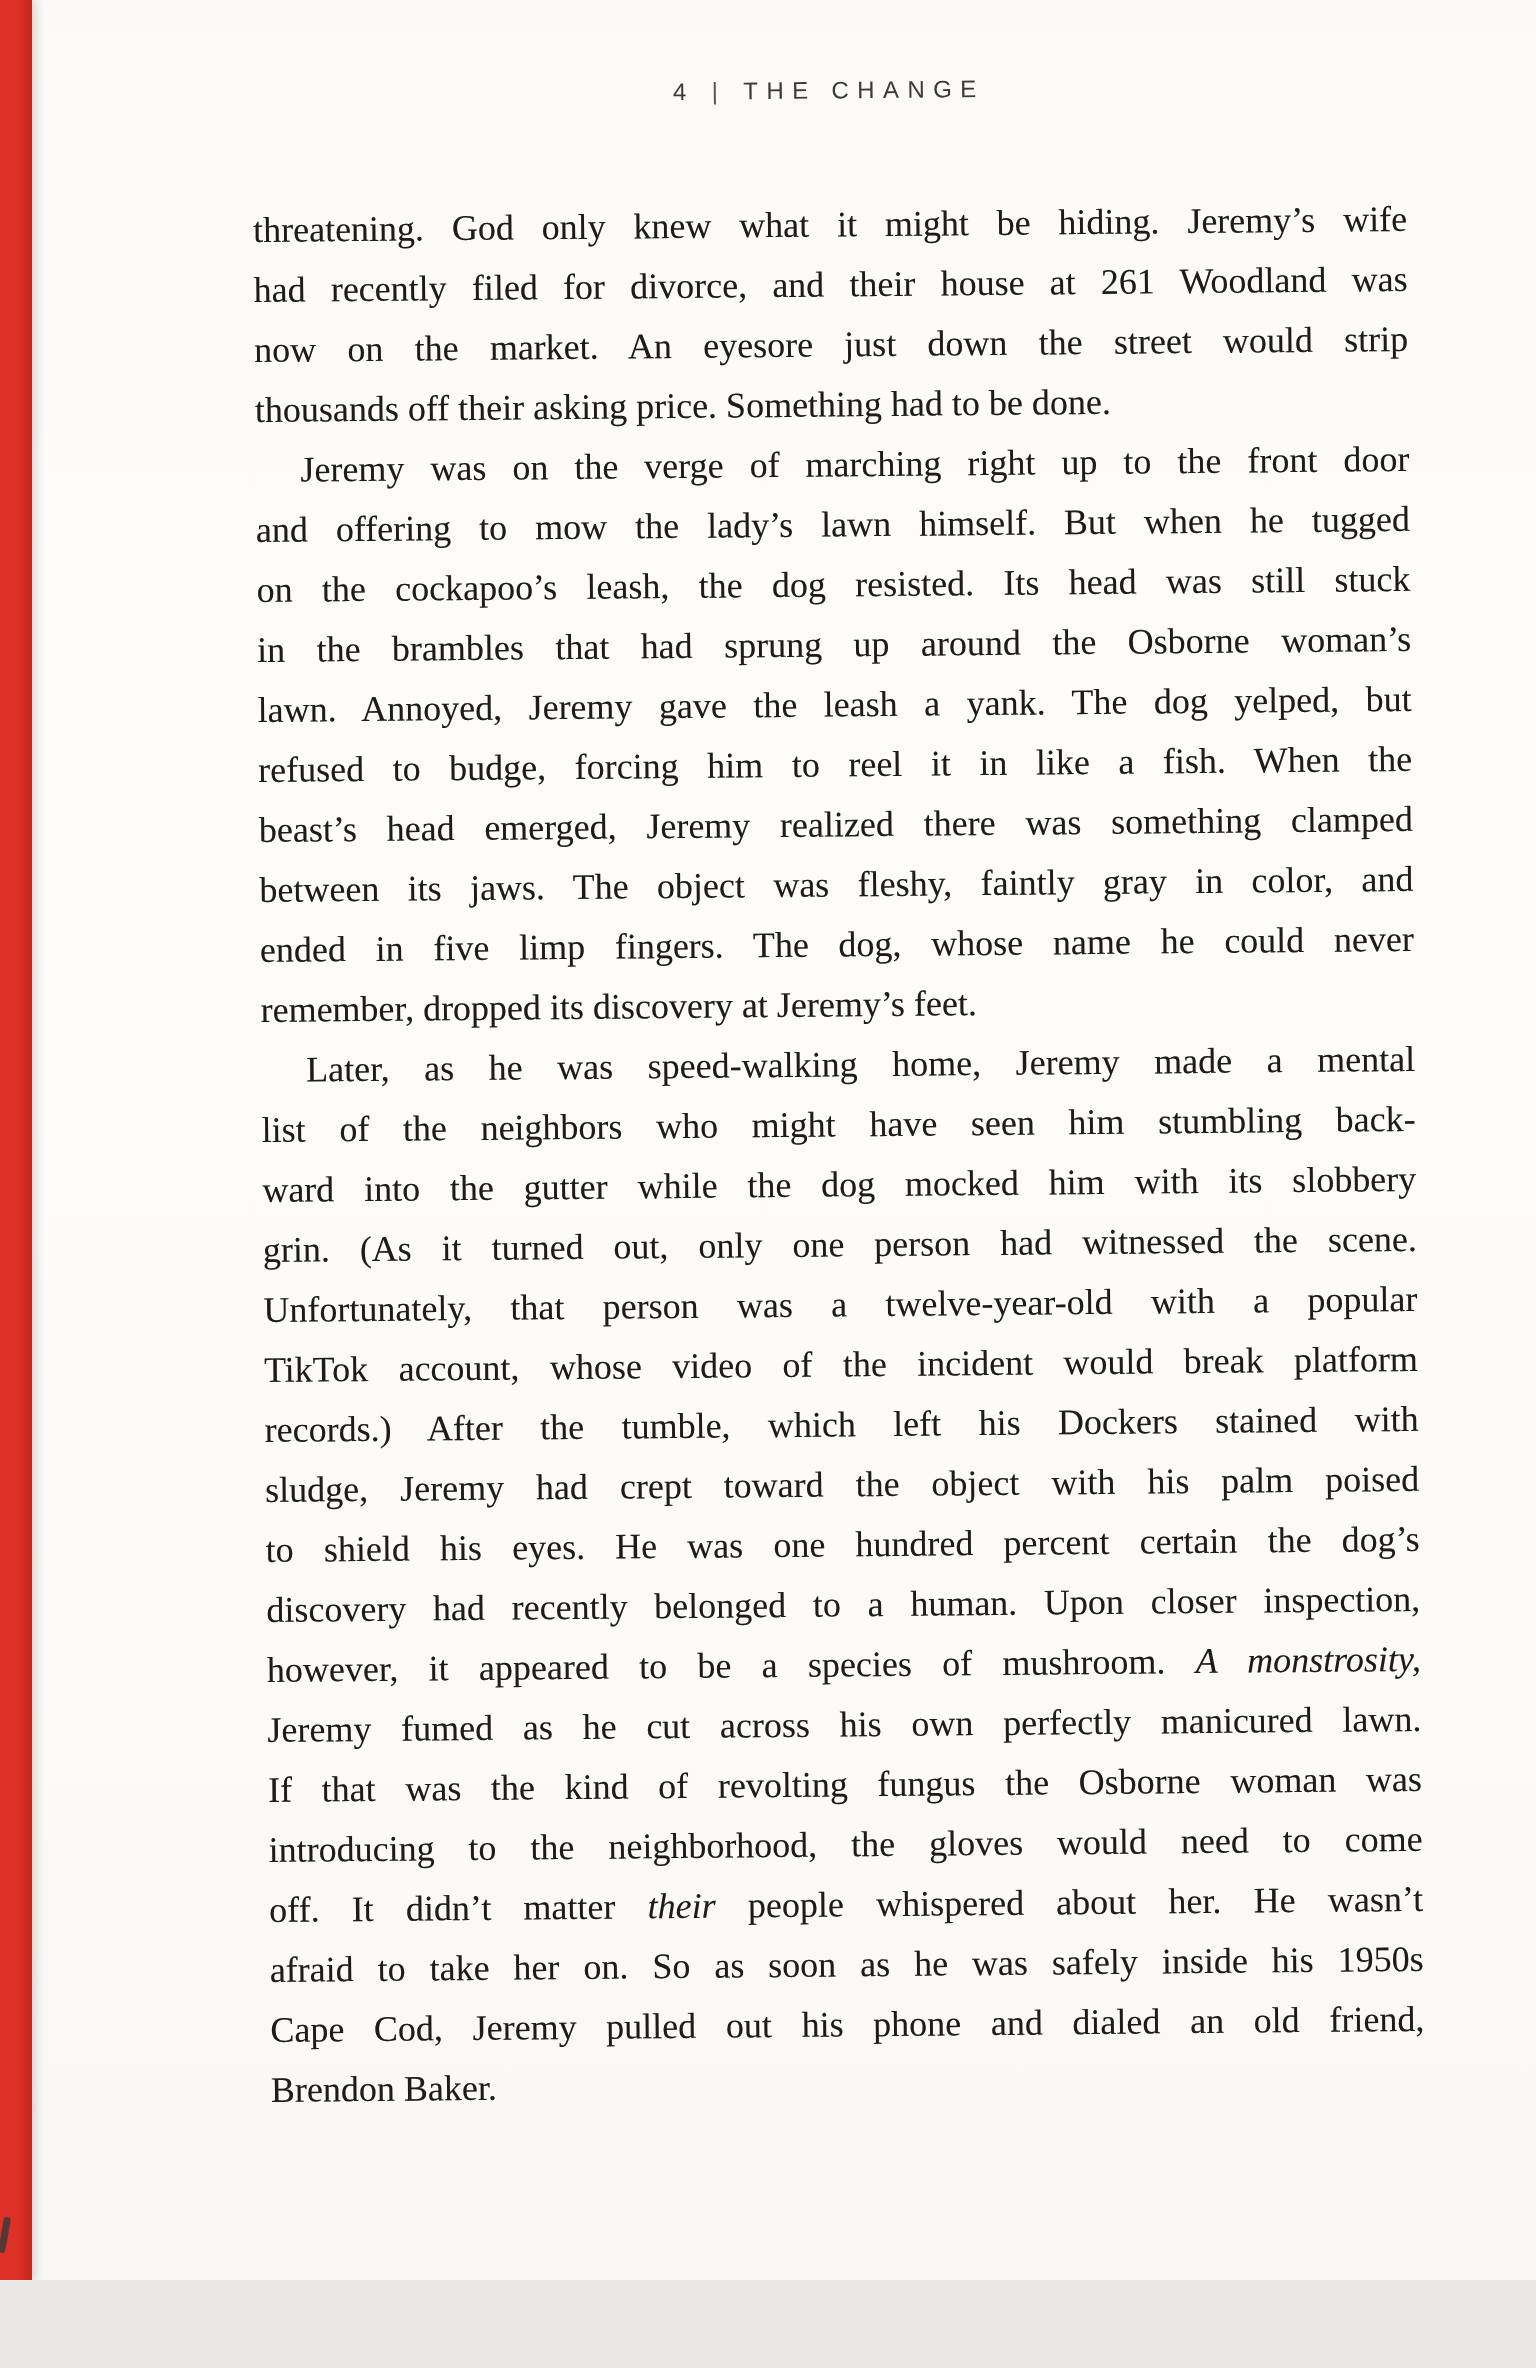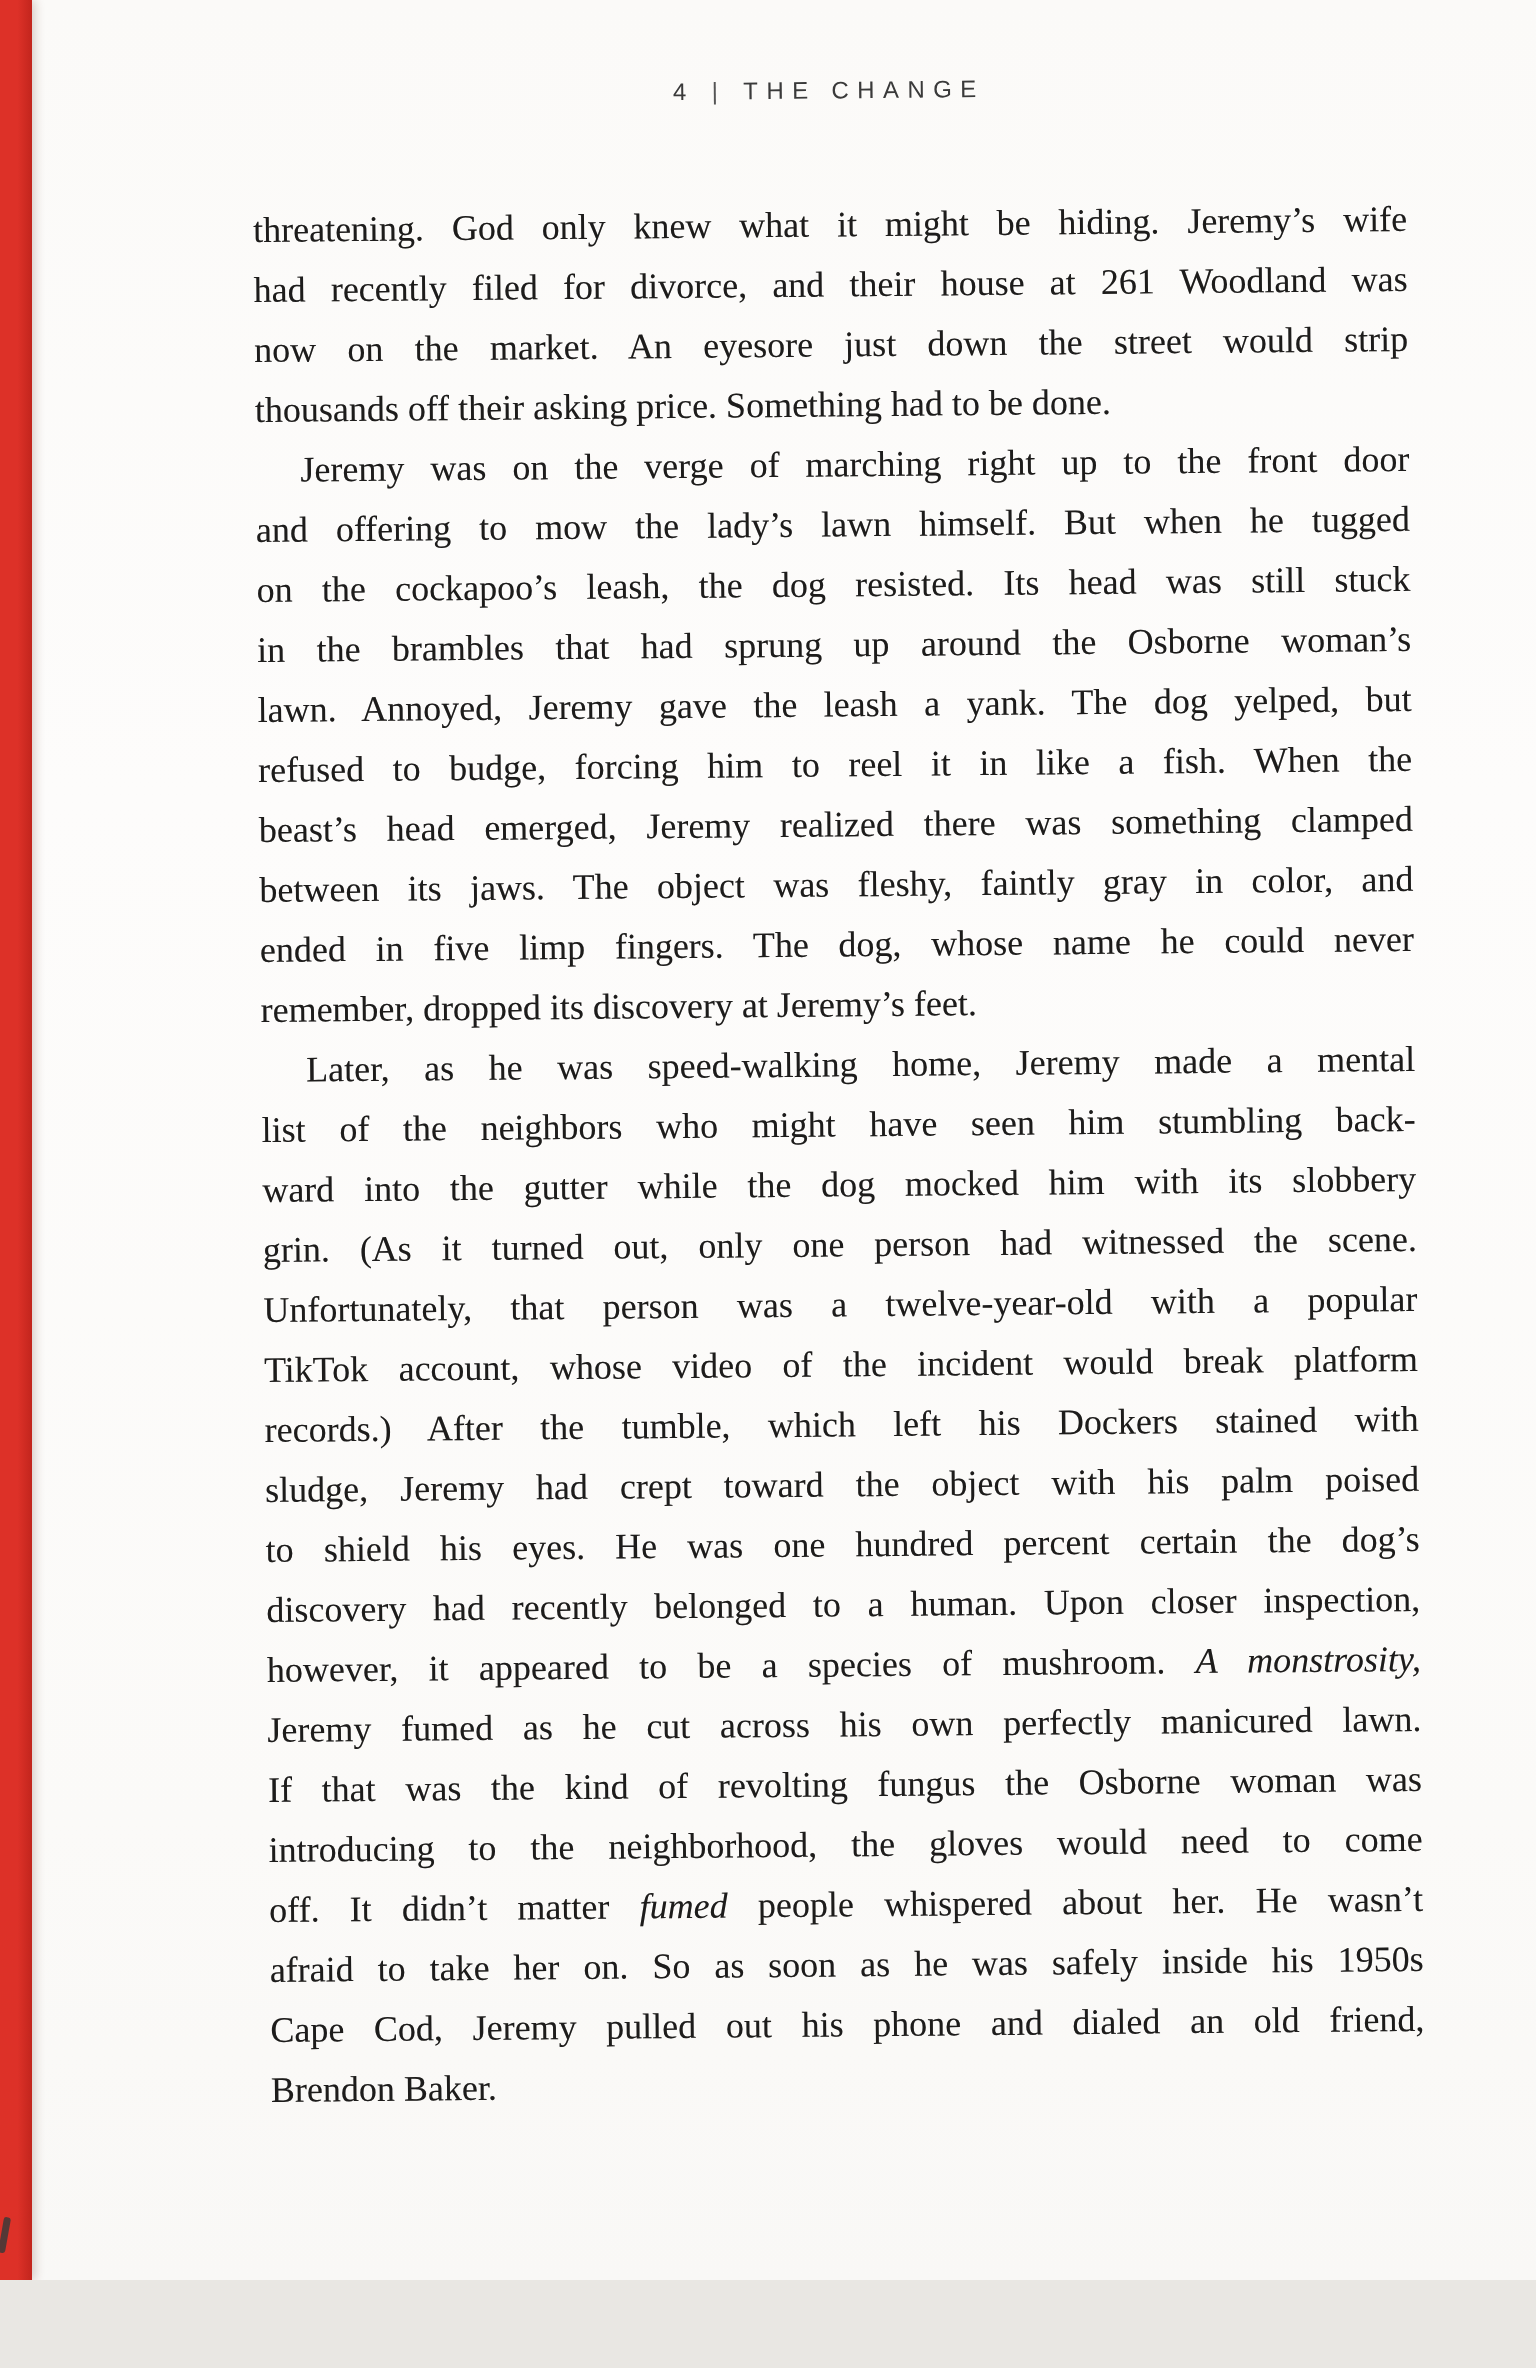--- a/index.html
+++ b/index.html
@@ -127,21 +127,21 @@
           <div class="line"><span>Unfortunately, that person was a twelve-year-old with a popular</span></div>
           <div class="line"><span>TikTok account, whose video of the incident would break platform</span></div>
           <div class="line"><span>records.) After the tumble, which left his Dockers stained with</span></div>
           <div class="line"><span>sludge, Jeremy had crept toward the object with his palm poised</span></div>
           <div class="line"><span>to shield his eyes. He was one hundred percent certain the dog’s</span></div>
           <div class="line"><span>discovery had recently belonged to a human. Upon closer inspection,</span></div>
           <div class="line"><span>however, it appeared to be a species of mushroom. </span><span class="italic">A monstrosity,</span></div>
           <div class="line"><span>Jeremy fumed as he cut across his own perfectly manicured lawn.</span></div>
           <div class="line"><span>If that was the kind of revolting fungus the Osborne woman was</span></div>
           <div class="line"><span>introducing to the neighborhood, the gloves would need to come</span></div>
-          <div class="line"><span>off. It didn’t matter </span><span class="italic">fumed</span><span> people whispered about her. He wasn’t</span></div>
+          <div class="line"><span>off. It didn’t matter </span><span class="italic">their</span><span> people whispered about her. He wasn’t</span></div>
           <div class="line"><span>afraid to take her on. So as soon as he was safely inside his 1950s</span></div>
           <div class="line"><span>Cape Cod, Jeremy pulled out his phone and dialed an old friend,</span></div>
           <div class="line last-line"><span>Brendon Baker.</span></div>
         </div>
       </div>
 
   </div>
 
   <div class="artifact-left"></div>
   <div class="artifact-dot"></div>

